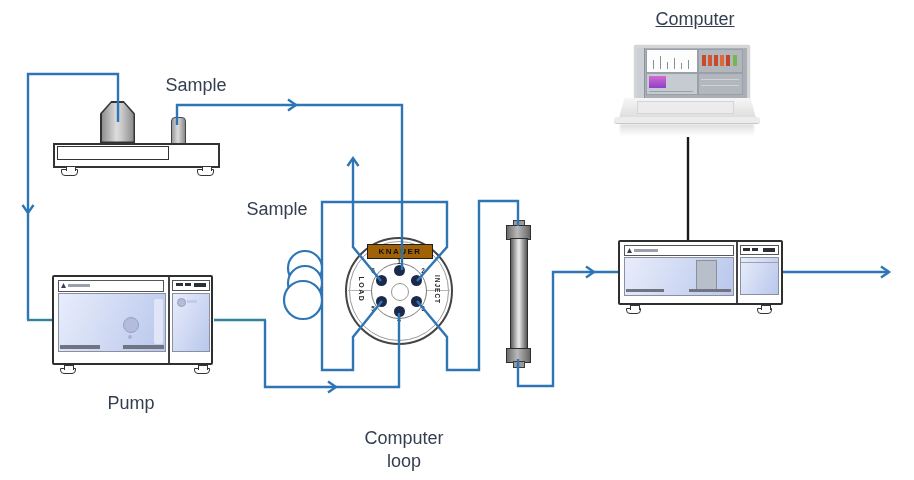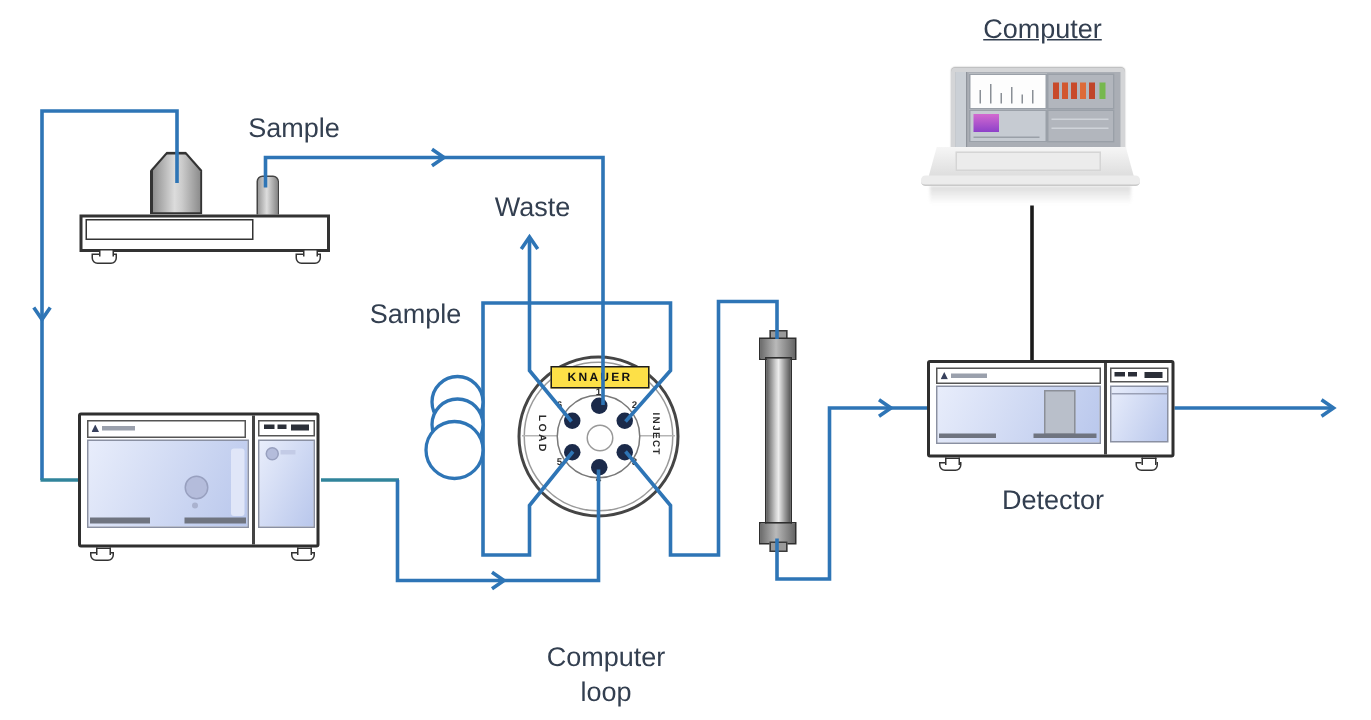--- a/index.html
+++ b/index.html
@@ -82,21 +82,21 @@
     <div class="portdot" style="left:31px;top:38px;"></div>
     <div class="vring" style="left:46px;top:46px;width:16px;height:16px;border:1px solid #999;background:#fff;"></div>
 
     <div class="pnum" style="left:50px;top:21px;">1</div>
     <div class="pnum" style="left:74px;top:30px;">2</div>
     <div class="pnum" style="left:74px;top:68px;">3</div>
     <div class="pnum" style="left:50px;top:79px;">4</div>
     <div class="pnum" style="left:24px;top:68px;">5</div>
     <div class="pnum" style="left:24px;top:30px;">6</div>
 
-    <div class="vtext" style="left:22px;top:7px;width:64px;height:13px;line-height:13px;background:#fde047;border:1.5px solid #1d1d1d;
+    <div class="vtext" style="left:22px;top:7px;width:64px;height:13px;line-height:13px;background:#a16207;border:1.5px solid #1d1d1d;
                 font-size:8px;letter-spacing:1.5px;color:#111;">KNAUER</div>
 
     <div class="vtext" style="left:-6px;top:49px;width:44px;font-size:7px;letter-spacing:1.5px;transform:rotate(90deg);">LOAD</div>
     <div class="vtext" style="left:70px;top:49px;width:44px;font-size:6.5px;letter-spacing:1px;transform:rotate(90deg);">INJECT</div>
   </div>
 
   <svg class="layer" width="914" height="480" viewBox="0 0 914 480">
 
     <path class="flow" d="M118,122 V74 H28 V320"></path>
     <path class="flow" d="M22.5,205 L28,213 L33.5,205"></path>
@@ -210,24 +210,23 @@
     <div class="abs" style="left:7px;top:56px;width:137px;height:20px;background:linear-gradient(#f6f6f6,#ddd);
                 clip-path:polygon(4% 0,96% 0,100% 100%,0 100%);">
       <div class="abs" style="left:18px;top:3px;width:95px;height:11px;background:#ececec;border:1px solid #d5d5d5;"></div>
     </div>
     <div class="abs" style="left:2px;top:75px;width:146px;height:6px;background:#ececec;border-radius:3px;border-bottom:1px solid #c9c9c9;"></div>
     <div class="abs" style="left:8px;top:82px;width:134px;height:12px;opacity:.65;filter:blur(1px);
                 background:linear-gradient(#c9c9c9,rgba(255,255,255,0));"></div>
   </div>
 
   <div class="lbl z5" style="left:146px;top:74px;width:100px;">Sample</div>
-  <div class="lbl z5" style="left:305px;top:127px;width:100px;">Waste</div>
   <div class="lbl z5" style="left:227px;top:198px;width:100px;">
     <div>Sample</div>
   </div>
   <div class="lbl z5" style="left:344px;top:427px;width:120px;">
     <div>Computer</div>
     <div>loop</div>
   </div>
-  <div class="lbl z5" style="left:652px;top:322px;width:100px;">Detector</div>
+  <div class="lbl z5" style="left:81px;top:392px;width:100px;">Pump</div>
   <div class="lbl z5" style="left:645px;top:8px;width:100px;text-decoration:underline;">Computer</div>
 
 </div>
 
 </body></html>

